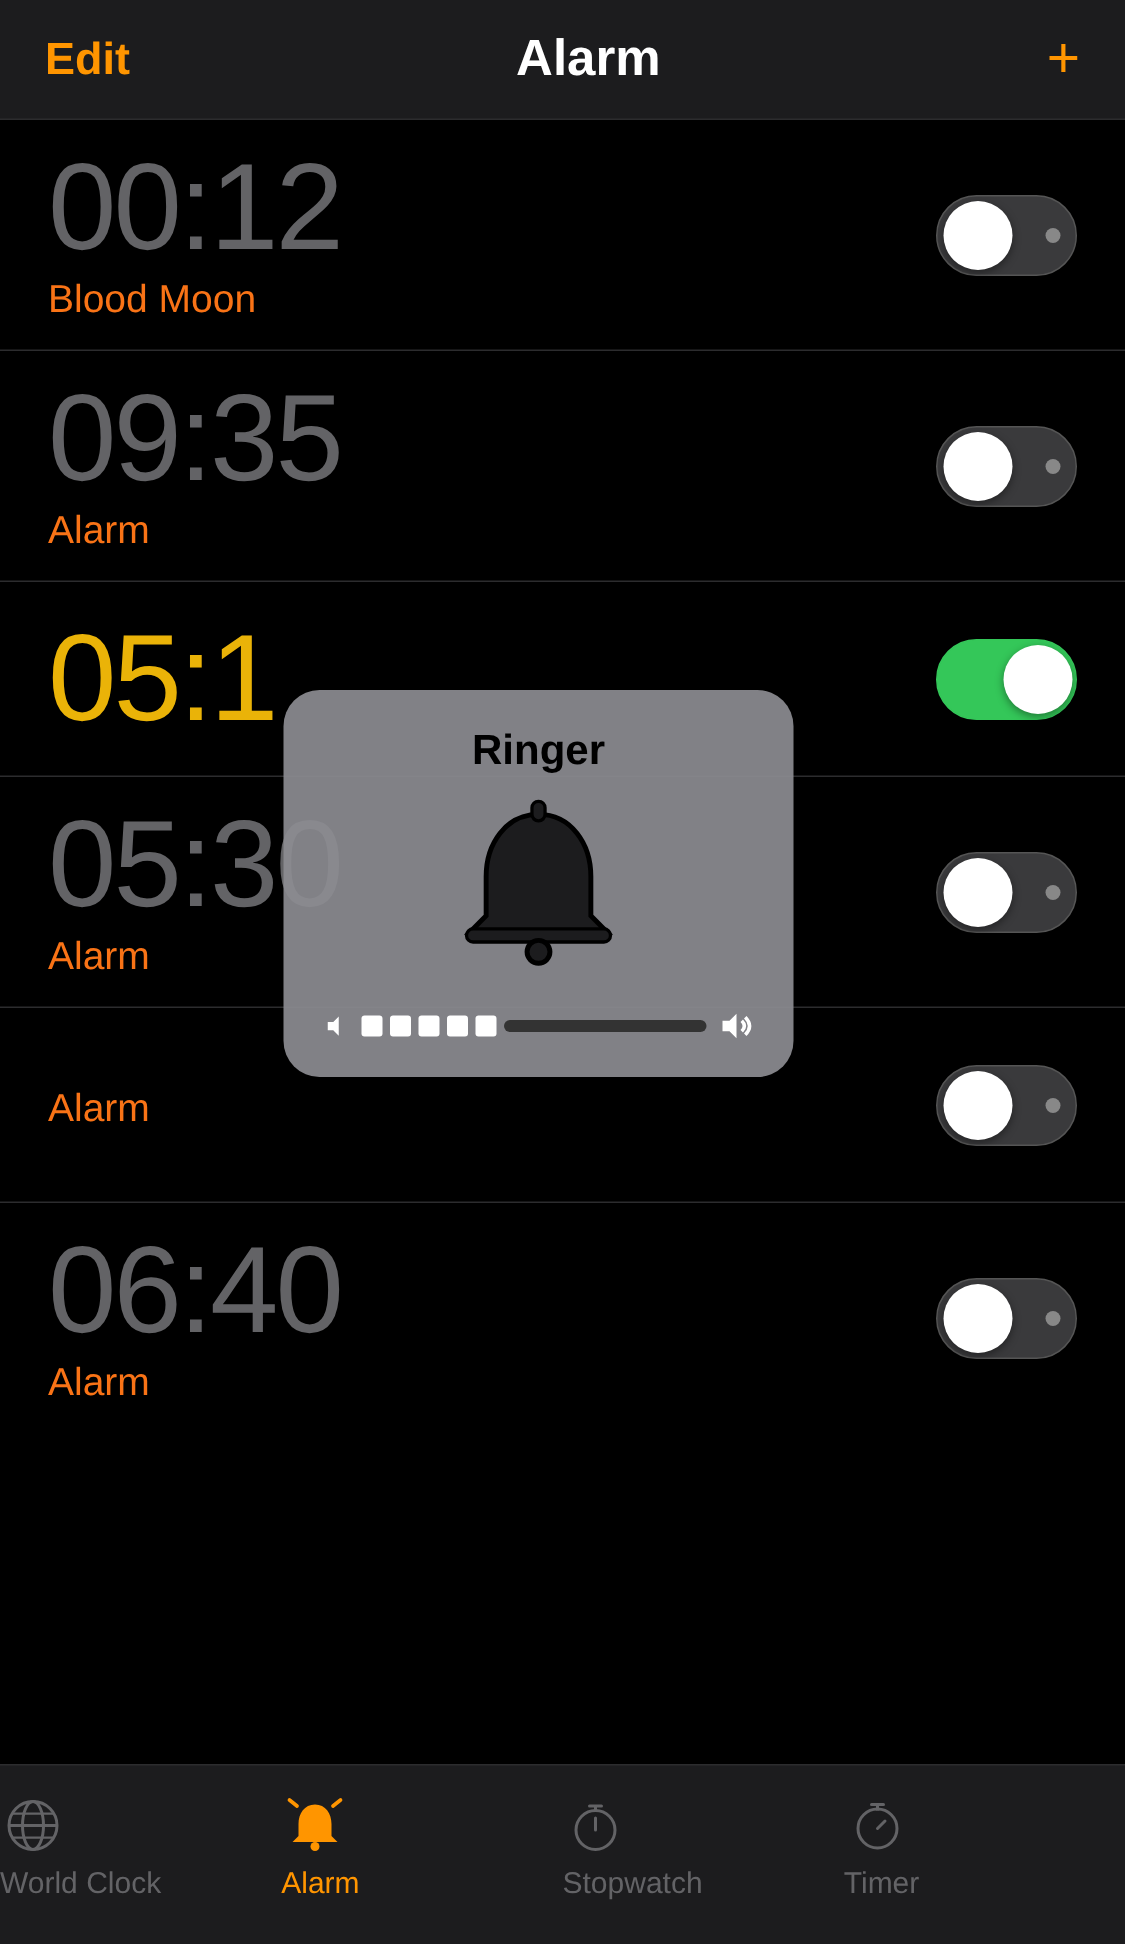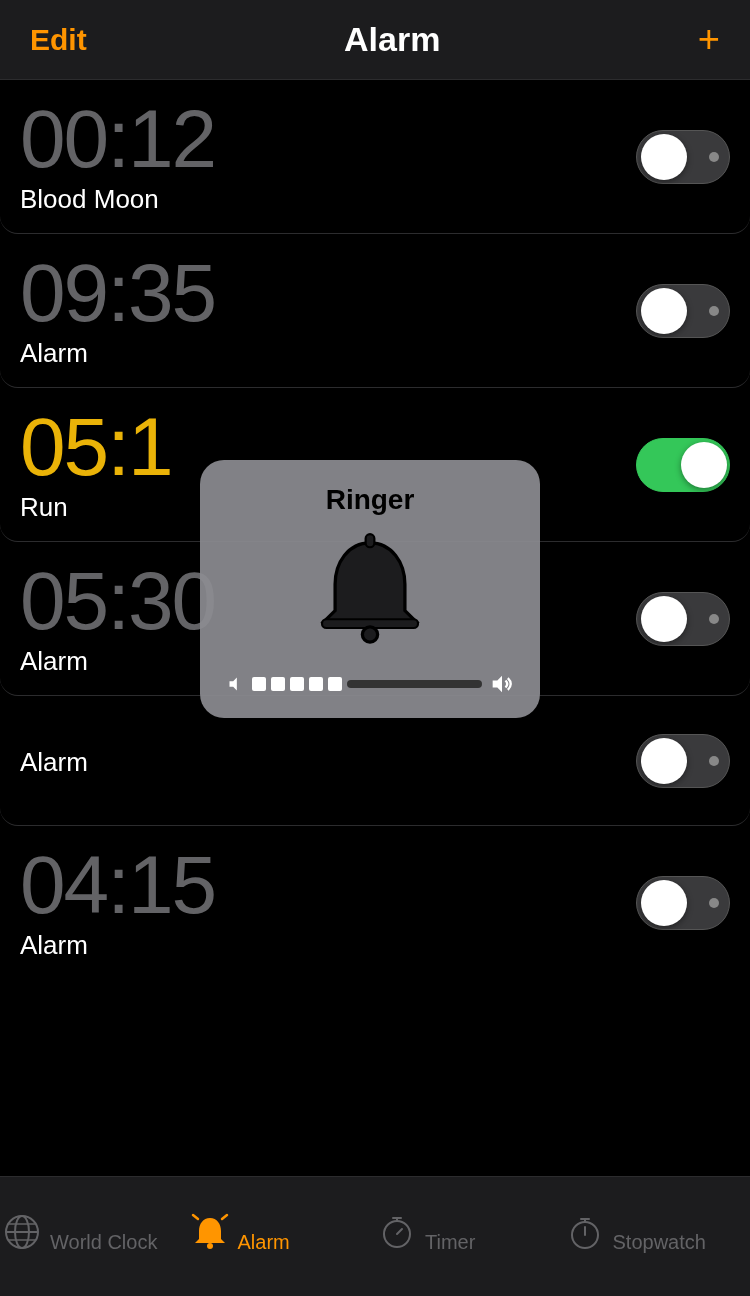--- a/index.html
+++ b/index.html
@@ -45,24 +45,23 @@
 
     
     .alarm-list {
       background: #000;
     }
 
     .alarm-item {
       display: flex;
       align-items: center;
       justify-content: space-between;
-      padding: 18px 20px;
+      padding: 18px 32px;
       border-bottom: 1px solid #2c2c2e;
       min-height: 130px;
-      border-radius: 18px;
     }
 
     .alarm-info {
       display: flex;
       flex-direction: column;
     }
 
     .alarm-time {
       font-size: 82px;
       font-weight: 200;
@@ -70,21 +69,21 @@
       line-height: 1;
       letter-spacing: -2px;
     }
 
     .alarm-time.active {
       color: #eab308;
     }
 
     .alarm-label {
       font-size: 26px;
-      color: #ffffff;
+      color: #f97316;
       margin-top: 4px;
     }
 
     .alarm-label.active {
       color: #ffffff;
     }
 
     
     .toggle {
       width: 94px;
@@ -126,21 +125,21 @@
       position: absolute;
       right: 10px;
       top: 50%;
       transform: translateY(-50%);
     }
 
     
     .ringer-overlay {
       position: absolute;
       top: 460px;
-      left: 200px;
+      left: 189px;
       width: 340px;
       background: rgba(140,140,145,0.92);
       border-radius: 24px;
       padding: 24px 24px 20px;
       z-index: 100;
       display: flex;
       flex-direction: column;
       align-items: center;
     }
 
@@ -170,22 +169,22 @@
       background: #1c1c1e;
       border-top: 1px solid #2c2c2e;
       display: flex;
       align-items: center;
       justify-content: space-around;
       padding-bottom: 10px;
     }
 
     .tab-item {
       display: flex;
-      flex-direction: row;
-      align-items: flex-end;
+      flex-direction: column;
+      align-items: flex-start;
       gap: 6px;
       cursor: pointer;
       flex: 1;
     }
 
     .tab-icon {
       width: 44px;
       height: 44px;
       display: flex;
       align-items: center;
@@ -235,21 +234,20 @@
     </div>
     <div class="toggle">
       <div class="toggle-knob"></div>
       <div class="toggle-dot"></div>
     </div>
   </div>
 
   <div class="alarm-item">
     <div class="alarm-info">
       <span class="alarm-time active">05:1</span>
-      <span class="alarm-label active">Run</span>
     </div>
     <div class="toggle on">
       <div class="toggle-knob"></div>
     </div>
   </div>
 
   <div class="alarm-item">
     <div class="alarm-info">
       <span class="alarm-time">05:30</span>
       <span class="alarm-label">Alarm</span>
@@ -265,21 +263,21 @@
       <span class="alarm-label">Alarm</span>
     </div>
     <div class="toggle">
       <div class="toggle-knob"></div>
       <div class="toggle-dot"></div>
     </div>
   </div>
 
   <div class="alarm-item" style="border-bottom: none;">
     <div class="alarm-info">
-      <span class="alarm-time">04:15</span>
+      <span class="alarm-time">06:40</span>
       <span class="alarm-label">Alarm</span>
     </div>
     <div class="toggle">
       <div class="toggle-knob"></div>
       <div class="toggle-dot"></div>
     </div>
   </div>
 
 </div>
 
@@ -356,34 +354,34 @@
         <line x1="31" y1="6" x2="36" y2="2" stroke="#ff9500" stroke-width="2.5" stroke-linecap="round"></line>
       </svg>
     </div>
     <span class="tab-label active">Alarm</span>
   </div>
 
 
   <div class="tab-item">
     <div class="tab-icon">
       <svg viewBox="0 0 38 38" fill="none" xmlns="http://www.w3.org/2000/svg">
+        <circle cx="19" cy="22" r="13" stroke="#636366" stroke-width="2"></circle>
+        <line x1="19" y1="22" x2="19" y2="14" stroke="#636366" stroke-width="2" stroke-linecap="round"></line>
+        <line x1="15" y1="6" x2="23" y2="6" stroke="#636366" stroke-width="2" stroke-linecap="round"></line>
+        <line x1="19" y1="6" x2="19" y2="10" stroke="#636366" stroke-width="2"></line>
+      </svg>
+    </div>
+    <span class="tab-label">Stopwatch</span>
+  </div>
+
+  <div class="tab-item">
+    <div class="tab-icon">
+      <svg viewBox="0 0 38 38" fill="none" xmlns="http://www.w3.org/2000/svg">
         <circle cx="19" cy="21" r="13" stroke="#636366" stroke-width="2"></circle>
         <line x1="19" y1="21" x2="24" y2="16" stroke="#636366" stroke-width="2" stroke-linecap="round"></line>
         <line x1="15" y1="5" x2="23" y2="5" stroke="#636366" stroke-width="2" stroke-linecap="round"></line>
         <line x1="19" y1="5" x2="19" y2="9" stroke="#636366" stroke-width="2"></line>
       </svg>
     </div>
     <span class="tab-label">Timer</span>
   </div>
 
-  <div class="tab-item">
-    <div class="tab-icon">
-      <svg viewBox="0 0 38 38" fill="none" xmlns="http://www.w3.org/2000/svg">
-        <circle cx="19" cy="22" r="13" stroke="#636366" stroke-width="2"></circle>
-        <line x1="19" y1="22" x2="19" y2="14" stroke="#636366" stroke-width="2" stroke-linecap="round"></line>
-        <line x1="15" y1="6" x2="23" y2="6" stroke="#636366" stroke-width="2" stroke-linecap="round"></line>
-        <line x1="19" y1="6" x2="19" y2="10" stroke="#636366" stroke-width="2"></line>
-      </svg>
-    </div>
-    <span class="tab-label">Stopwatch</span>
-  </div>
-
 </div>
 
 </body></html>

